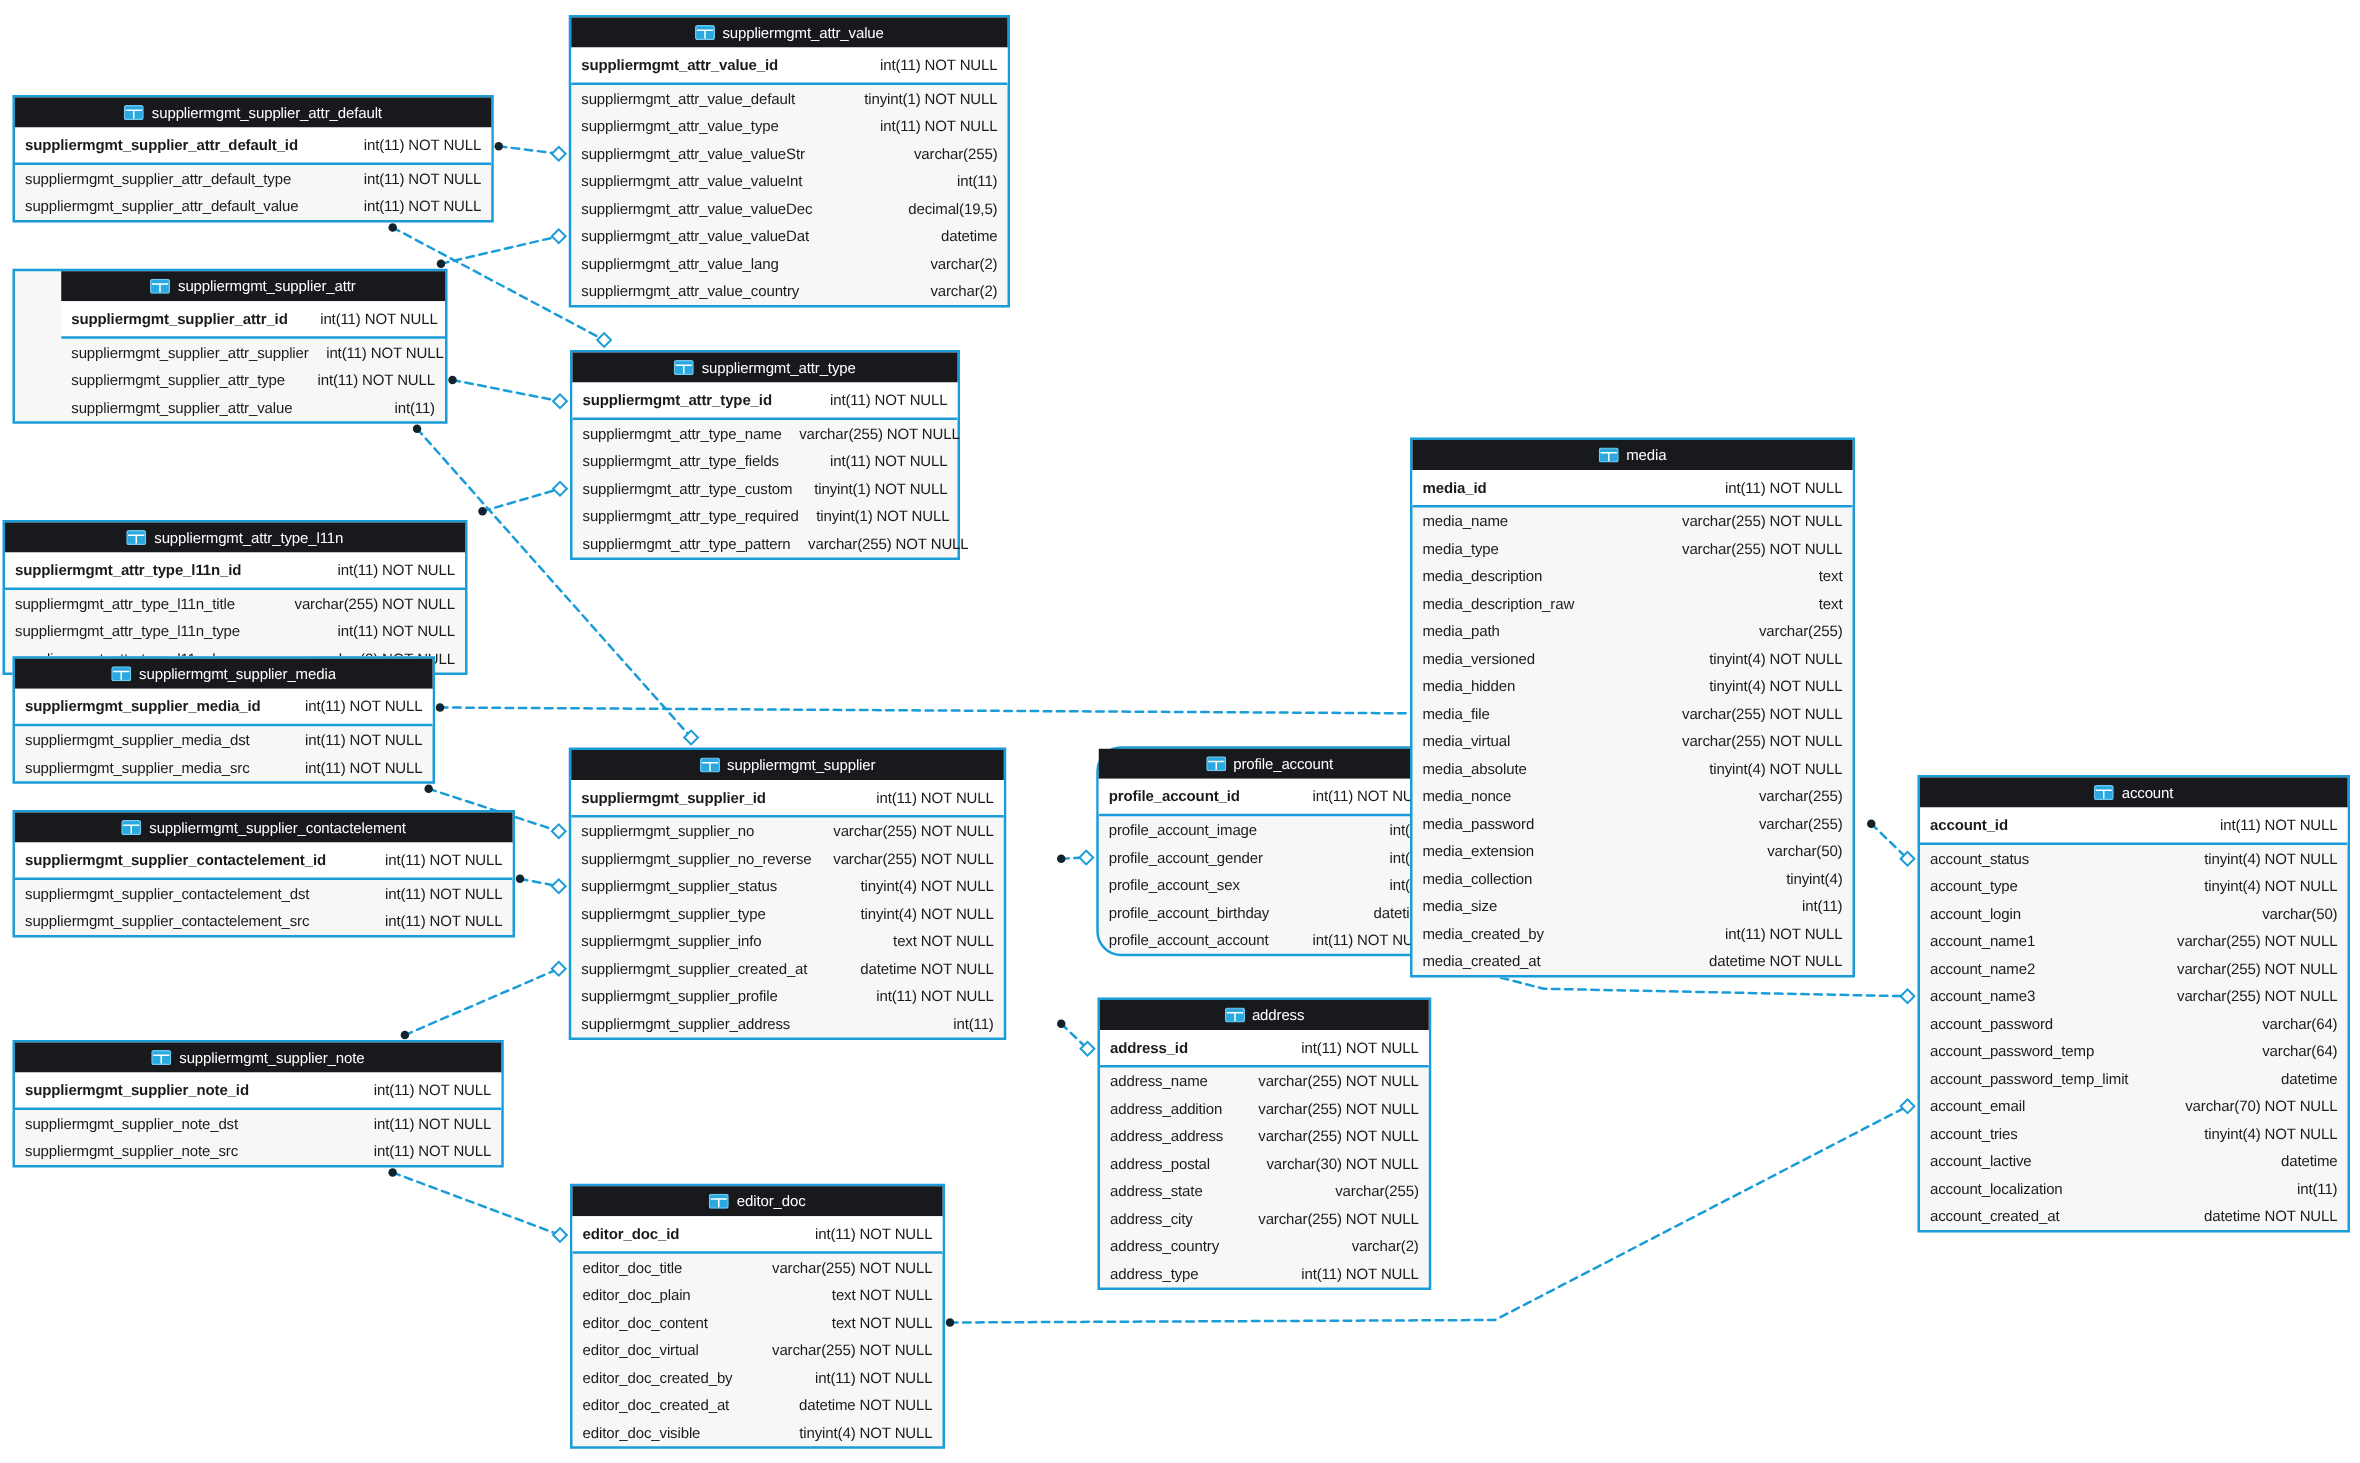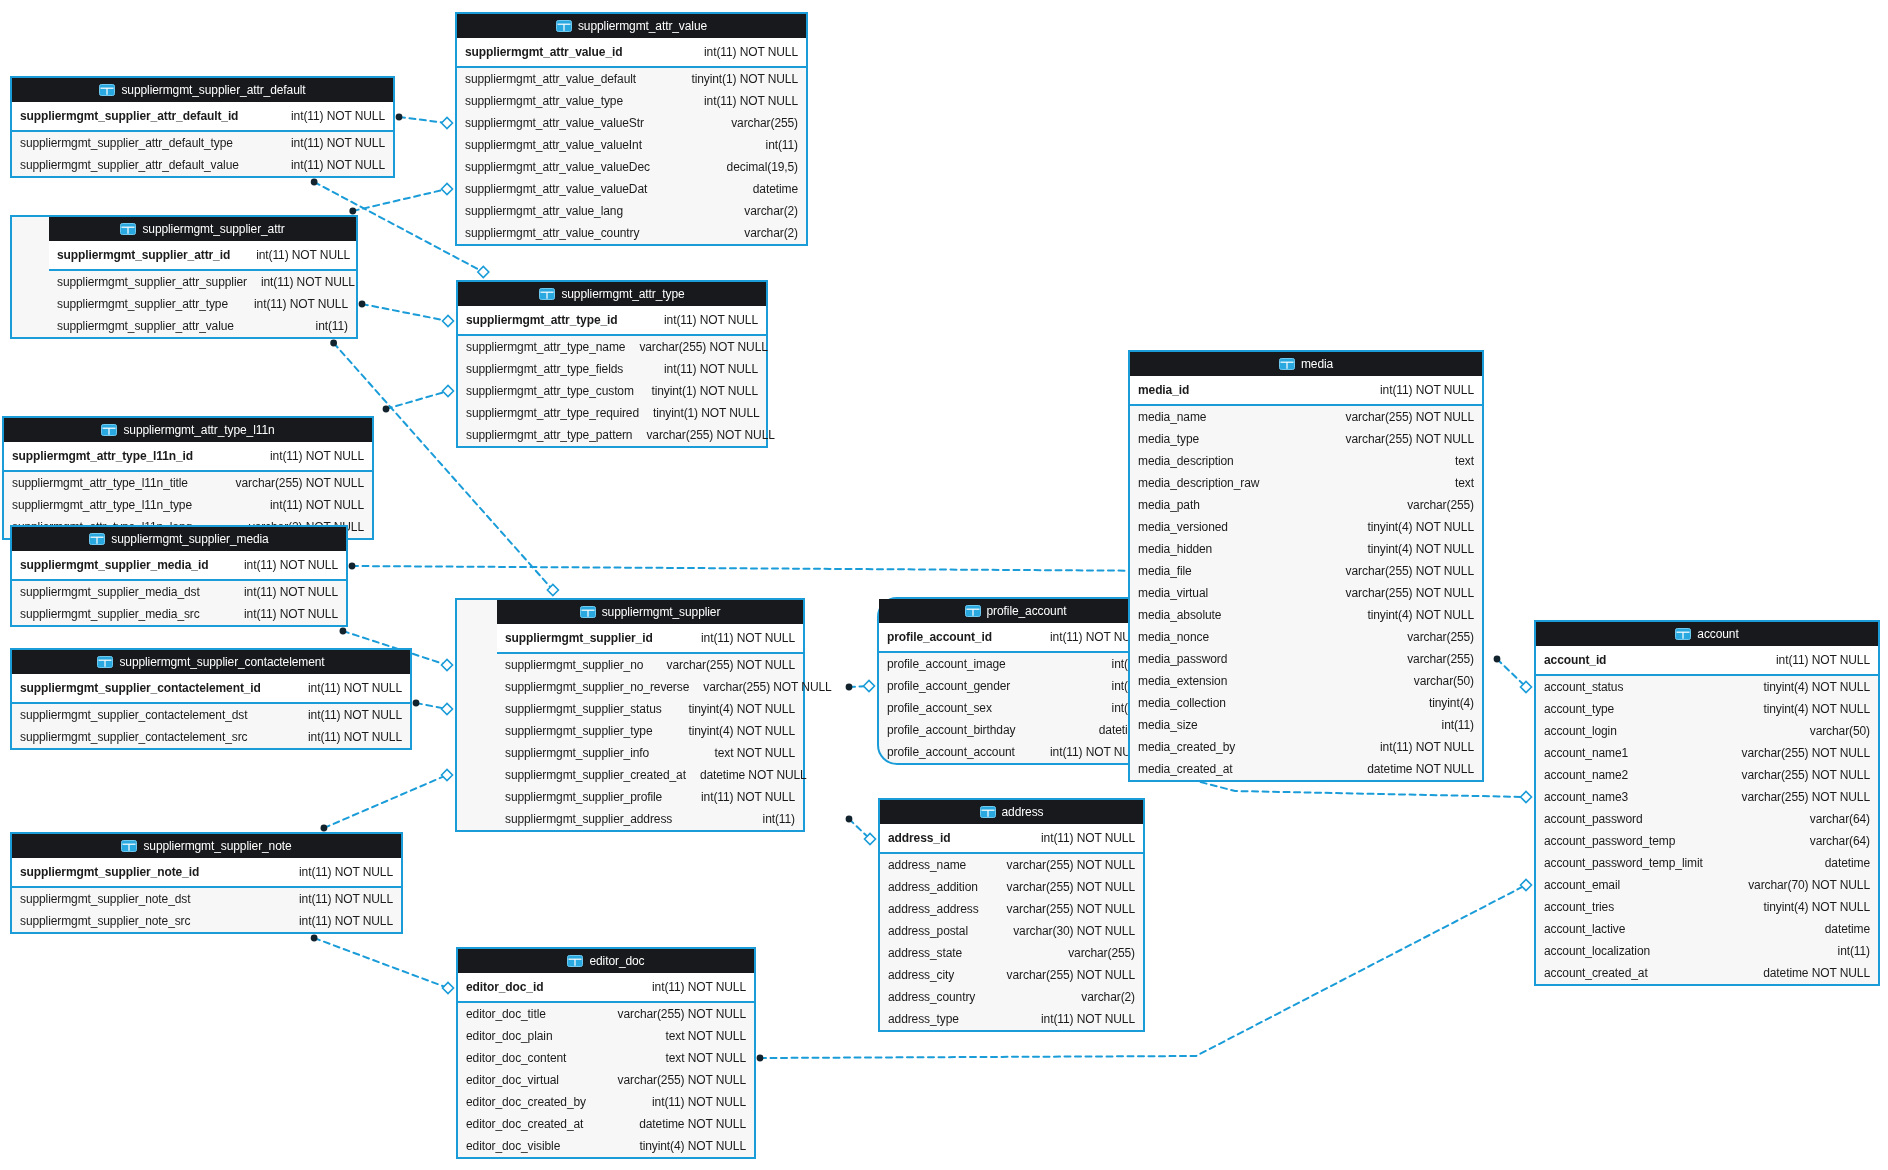--- a/index.html
+++ b/index.html
@@ -375,21 +375,21 @@
         <div class="trow">
     <span class="fname">suppliermgmt_attr_type_required</span>
     <span class="ftype">tinyint(1) NOT NULL</span>
   </div>
         <div class="trow">
     <span class="fname">suppliermgmt_attr_type_pattern</span>
     <span class="ftype">varchar(255) NOT NULL</span>
   </div>
       </div>
   </div>
-    <div class="table" style="left: 455px; top: 598px; width: 350px; padding-left: 40px;">
+    <div class="table" style="left: 455px; top: 598px; width: 350px;">
     <div class="thead">
       <span class="ticon">
         <svg width="16" height="12" viewBox="0 0 16 12">
           <rect x="0.5" y="0.5" width="15" height="11" rx="1.8" fill="#2aa8e0" stroke="#6fc9ef" stroke-width="1"></rect>
           <line x1="1.5" y1="4.2" x2="14.5" y2="4.2" stroke="#ffffff" stroke-width="1.2"></line>
           <line x1="8" y1="4.2" x2="8" y2="10.8" stroke="#ffffff" stroke-width="1.2"></line>
         </svg>
       </span>
       <span class="ttitle">suppliermgmt_supplier</span>
     </div>

